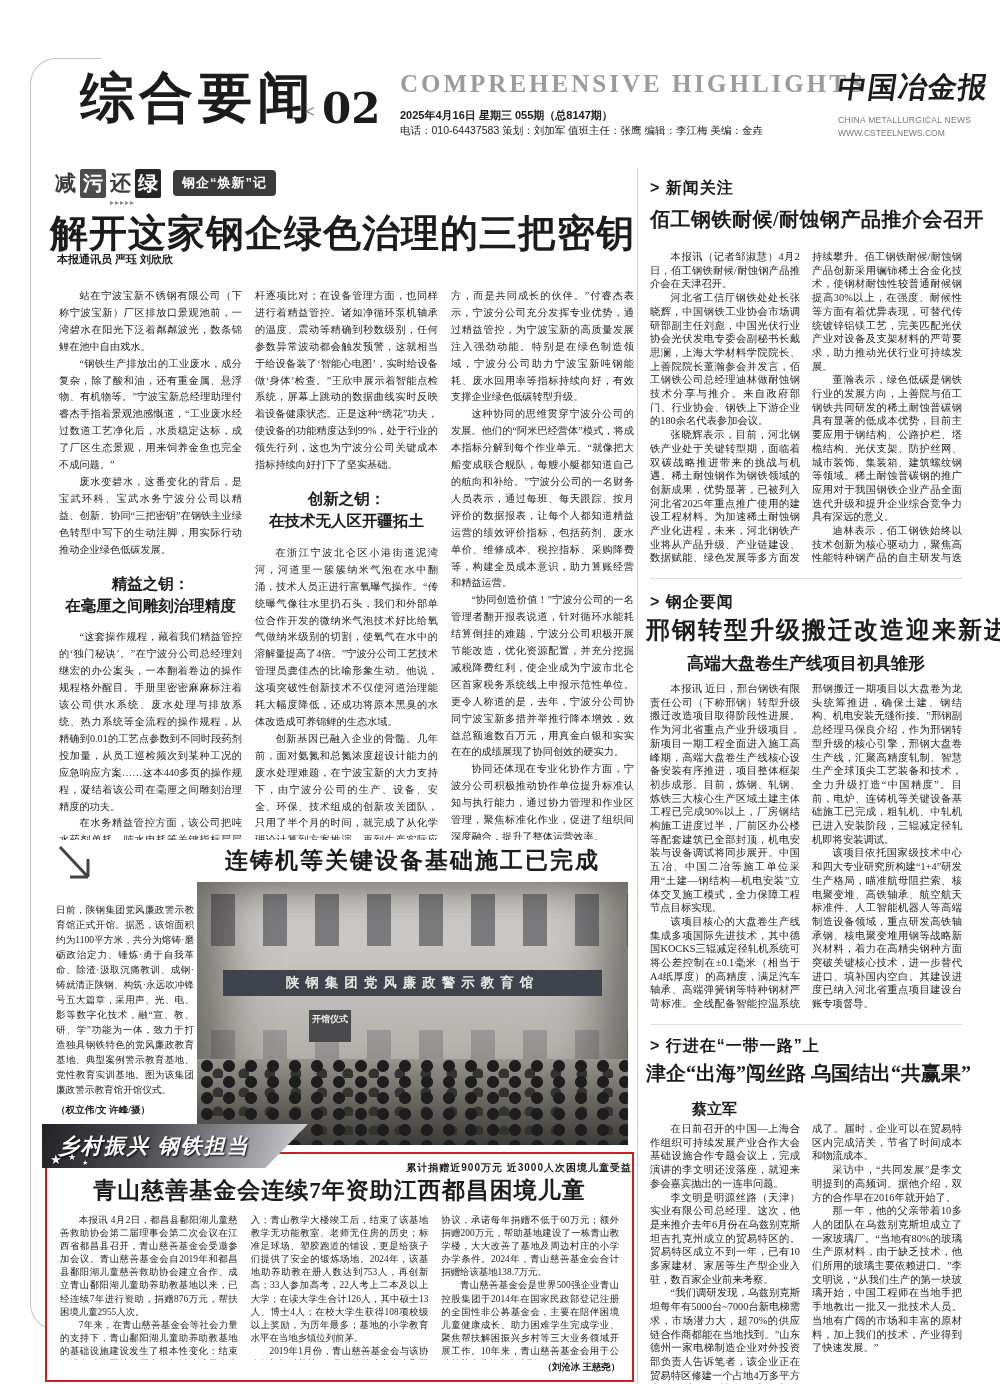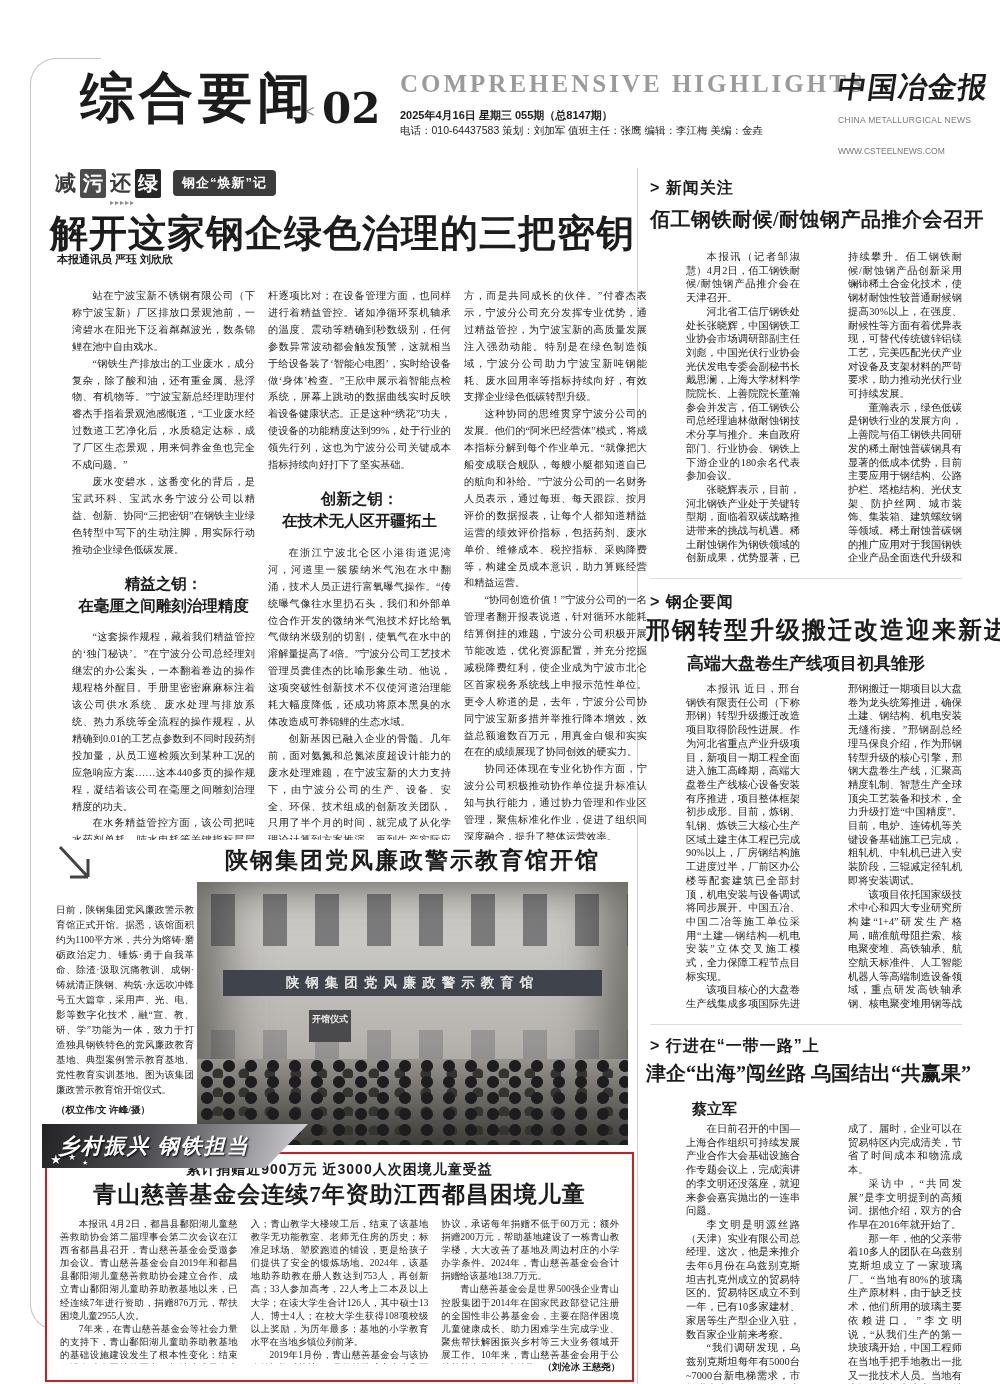--- a/index.html
+++ b/index.html
@@ -13,36 +13,36 @@
   
   .sec-title{left:80px;top:62px;font-size:54px;font-weight:900;letter-spacing:5px;font-family:"Liberation Sans",sans-serif;}
   .pn-lt{left:305px;top:102px;font-size:17px;color:#777;font-weight:bold;}
   .pn{left:322px;top:84px;font-size:42px;font-weight:900;font-family:"DejaVu Serif",serif;}
   .en-title{left:400px;top:70px;font-size:25px;font-weight:bold;color:#9b9b9b;letter-spacing:3px;}
   .date-line{left:400px;top:108px;font-size:11px;font-weight:bold;font-family:"Liberation Sans",sans-serif;}
   .staff-line{left:400px;top:124px;font-size:10.5px;font-family:"Liberation Sans",sans-serif;}
   .masthead{left:838px;top:68px;width:150px;}
   .mh-cn{font-size:29px;font-weight:900;transform:skewX(-8deg);letter-spacing:1px;white-space:nowrap;}
   .mh-en{font-size:8.5px;color:#777;margin-top:7px;letter-spacing:.3px;font-family:"Liberation Sans",sans-serif;}
-  .mh-web{font-size:8.5px;color:#777;margin-top:21px;font-family:"Liberation Sans",sans-serif;}
+  .mh-web{font-size:8.5px;color:#777;margin-top:3px;font-family:"Liberation Sans",sans-serif;}
   
   .vline{left:637px;top:168px;width:1px;height:1216px;background:#cfcfcf;}
   .rrline{left:650px;width:312px;height:1px;background:#ddd;}
   
   .badge{left:55px;top:166px;height:34px;display:flex;align-items:center;gap:4px;font-family:"Liberation Sans",sans-serif;}
   .bplain{font-size:21px;font-weight:900;color:#3a3a3a;}
   .bbox{font-size:20px;font-weight:900;color:#fff;background:#4c4c4c;padding:1px 3px;border-radius:2px;}
   .bbox2{background:#262626;}
   .btag{margin-left:8px;background:#3b3b3b;color:#fff;font-size:13px;font-weight:bold;
         padding:4px 9px;border-radius:4px;letter-spacing:1px;}
   .barrows{left:110px;top:198px;font-size:8px;color:#888;letter-spacing:1px;}
   
   .headline{left:50px;top:208px;width:582px;text-align:center;font-size:38px;font-weight:900;letter-spacing:1px;white-space:nowrap;}
   .byline{left:57px;top:252px;font-size:11px;font-weight:bold;font-family:"Liberation Sans",sans-serif;}
-  .main-cols{left:72px;top:288px;width:575px;height:552px;display:flex;gap:13px;overflow:hidden;}
+  .main-cols{left:59px;top:288px;width:575px;height:552px;display:flex;gap:13px;overflow:hidden;}
   .mcol{flex:1;text-align:justify;font-size:10.2px;line-height:16.9px;overflow:hidden;}
   .p{text-indent:2em;margin:0;}
   .p.cont{text-indent:0;}
   .colhead{white-space:pre-line;text-align:center;font-size:15.5px;font-weight:900;line-height:1.45;
            margin:14px 0 12px;font-family:"Liberation Sans",sans-serif;text-indent:0;}
   
   .photo-title{left:197px;top:845px;width:431px;text-align:center;font-size:23px;font-weight:900;letter-spacing:2px;}
   .pointer{left:56px;top:843px;}
   .caption{left:56px;top:902px;width:138px;font-size:9.6px;line-height:15px;text-align:justify;}
   .cap-credit{font-weight:bold;margin-top:5px;text-indent:0;}
@@ -57,39 +57,39 @@
   .psign{position:absolute;left:26%;top:128px;width:42px;height:30px;background:#4a4a4c;color:#eee;
          font-size:9px;font-weight:bold;text-align:center;line-height:14px;padding-top:2px;}
   .crowd{position:absolute;left:0;bottom:0;width:100%;height:86px;
          background:
            radial-gradient(circle at 10px 7px, #1d1d20 5.5px, rgba(0,0,0,0) 6.5px),
            radial-gradient(circle at 21px 15px, #33332f 5px, rgba(0,0,0,0) 6px),
            linear-gradient(#97948e, #55534f 70%, #3c3b38);
          background-size:22px 16px, 26px 19px, 100% 100%;}
   
   .charity-box{left:45px;top:1152px;width:585px;height:226px;border:2px solid #c92121;background:#fff;}
-  .kicker{margin-top:7px;text-align:center;font-size:14px;font-weight:900;letter-spacing:1px;font-family:"Liberation Sans",sans-serif;}
+  .kicker{margin-top:7px;text-align:right;font-size:10px;font-weight:900;letter-spacing:1px;font-family:"Liberation Sans",sans-serif;}
   .charity-headline{text-align:center;font-size:23px;font-weight:900;letter-spacing:1px;margin-top:3px;white-space:nowrap;}
   .charity-cols{display:flex;gap:13px;margin:8px 13px 0;height:146px;overflow:hidden;}
   .ccol{flex:1;text-align:justify;font-size:9.4px;line-height:13.1px;overflow:hidden;}
   .charity-credit{position:absolute;right:12px;bottom:6px;background:#fff;font-size:9.4px;font-weight:bold;padding-left:8px;}
   .ribbon{left:42px;top:1124px;width:266px;height:44px;z-index:6;
           background:linear-gradient(105deg,#232325 0%,#4e4e52 40%,#8f8f94 72%,#d7d7da 100%);
           clip-path:polygon(0 0,100% 0,84% 100%,0 100%);}
   .ribbon-text{color:#fff;font-size:21px;font-weight:900;font-style:italic;letter-spacing:2px;
                padding:8px 0 0 16px;text-shadow:1px 1px 2px #000;font-family:"Liberation Sans",sans-serif;white-space:nowrap;}
   .star{position:absolute;color:#fff;text-shadow:0 0 2px #000;}
   .s1{left:8px;bottom:0;font-size:13px;}
   .s2{left:26px;bottom:6px;font-size:9px;}
   .s3{left:40px;bottom:1px;font-size:7px;}
   
   .rr-label{left:650px;font-size:16px;font-weight:900;letter-spacing:1px;font-family:"Liberation Sans",sans-serif;}
   .rr-h1{left:650px;top:206px;width:312px;text-align:center;font-size:20px;font-weight:900;letter-spacing:.5px;white-space:nowrap;}
   .rr-cols{left:650px;width:312px;display:flex;gap:12px;overflow:hidden;}
-  .rcol{flex:1;text-align:justify;font-size:10.3px;line-height:13.7px;overflow:hidden;margin-left:36px;}
+  .rcol{flex:1;text-align:justify;font-size:10.3px;line-height:13.7px;overflow:hidden;}
   .rr-h2{left:646px;top:614px;width:320px;text-align:center;font-size:24px;font-weight:900;letter-spacing:2px;white-space:nowrap;}
   .rr-sub2{left:650px;top:652px;width:312px;text-align:center;font-size:17px;font-weight:800;font-family:"Liberation Sans",sans-serif;}
   .rr-h3{left:646px;top:1060px;width:320px;text-align:center;font-size:20px;font-weight:900;white-space:nowrap;}
   .rr-byline{left:652px;top:1100px;font-size:15px;font-weight:bold;font-family:Liberation Serif, serif;margin-left:40px;}
 </style>
 </head>
 <body>
 
 <div class="page">
   <div class="frame"></div>
@@ -143,21 +143,21 @@
       <p class="p">这种协同的思维贯穿宁波分公司的发展。他们的“阿米巴经营体”模式，将成本指标分解到每个作业单元。“就像把大船变成联合舰队，每艘小艇都知道自己的航向和补给。”宁波分公司的一名财务人员表示，通过每班、每天跟踪、按月评价的数据报表，让每个人都知道精益运营的绩效评价指标，包括药剂、废水单价、维修成本、税控指标、采购降费等，构建全员成本意识，助力算账经营和精益运营。</p>
       <p class="p">“协同创造价值！”宁波分公司的一名管理者翻开报表说道，针对循环水能耗结算倒挂的难题，宁波分公司积极开展节能改造，优化资源配置，并充分挖掘减税降费红利，使企业成为宁波市北仑区首家税务系统线上申报示范性单位。更令人称道的是，去年，宁波分公司协同宁波宝新多措并举推行降本增效，效益总额逾数百万元，用真金白银和实实在在的成绩展现了协同创效的硬实力。</p>
       <p class="p">协同还体现在专业化协作方面，宁波分公司积极推动协作单位提升标准认知与执行能力，通过协力管理和作业区管理，聚焦标准化作业，促进了组织间深度融合，提升了整体运营效率。</p>
 
     </div>
   </div>
 
   <svg class="abs pointer" width="40" height="42" viewBox="0 0 40 42">
     <path d="M4 4 L32 34 M32 34 L32 16 M32 34 L14 34" stroke="#444" stroke-width="3" fill="none"></path>
   </svg>
-  <div class="abs photo-title">陕钢集团党风廉政警示教育馆开馆</div>
+  <div class="abs photo-title">连铸机等关键设备基础施工已完成</div>
   <div class="abs caption">
     <span>日前，陕钢集团党风廉政警示教育馆正式开馆。据悉，该馆面积约为1100平方米，共分为熔铸·磨砺政治定力、锤炼·勇于自我革命、除渣·汲取沉痛教训、成钢·铸就清正陕钢、构筑·永远吹冲锋号五大篇章，采用声、光、电、影等数字化技术，融“宣、教、研、学”功能为一体，致力于打造独具钢铁特色的党风廉政教育基地、典型案例警示教育基地、党性教育实训基地。图为该集团廉政警示教育馆开馆仪式。</span>
     <div class="cap-credit">（权立伟/文 许峰/摄）</div>
   </div>
   <div class="abs photo">
     <div class="win-row wr1"></div>
     <div class="pbanner">陕钢集团党风廉政警示教育馆</div>
     <div class="win-row wr2"></div>
     <div class="psign">开馆仪式</div>
     <div class="crowd"></div>

